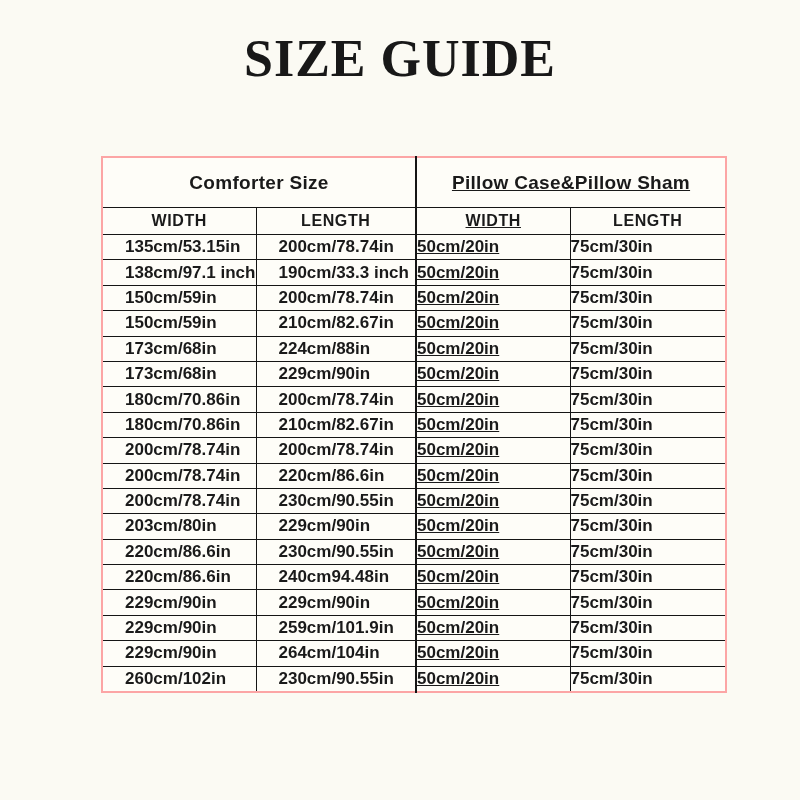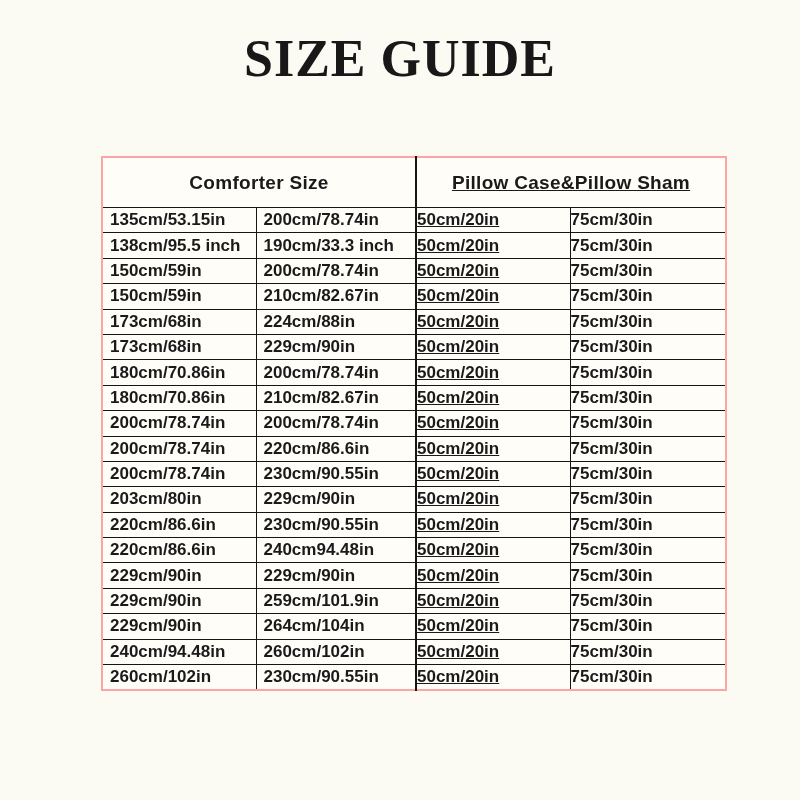--- a/index.html
+++ b/index.html
@@ -52,51 +52,57 @@
   .col-row th {
     height: 26px;
     font-size: 16px;
     text-align: center;
     letter-spacing: 0.6px;
   }
   .size-table td {
     height: 24.4px;
     font-size: 17px;
   }
-  td.left { text-align: left; padding-left: 7px; }
+  td.left { text-align: left; padding-left: 22px; }
   td.center { text-align: left; }
 </style>
 </head>
 <body>
 
 <div class="page">
   <h1 class="title">SIZE GUIDE</h1>
 
   <table class="size-table">
     <colgroup>
       <col style="width:154px">
       <col style="width:160px">
       <col style="width:154px">
       <col style="width:156px">
     </colgroup>
     <thead>
       <tr class="group-row">
         <th colspan="2">Comforter Size</th>
         <th colspan="2" class="thick-left">Pillow Case&amp;Pillow Sham</th>
       </tr>
+      <tr class="col-row">
+        <th>WIDTH</th>
+        <th>LENGTH</th>
+        <th class="thick-left">WIDTH</th>
+        <th>LENGTH</th>
+      </tr>
     </thead>
     <tbody id="rows-body">
         <tr>
           <td class="left">135cm/53.15in</td>
           <td class="left">200cm/78.74in</td>
           <td class="center thick-left">50cm/20in</td>
           <td class="center">75cm/30in</td>
         </tr>
         <tr>
-          <td class="left">138cm/95.5 inch</td>
+          <td class="left">138cm/97.1 inch</td>
           <td class="left">190cm/33.3 inch</td>
           <td class="center thick-left">50cm/20in</td>
           <td class="center">75cm/30in</td>
         </tr>
         <tr>
           <td class="left">150cm/59in</td>
           <td class="left">200cm/78.74in</td>
           <td class="center thick-left">50cm/20in</td>
           <td class="center">75cm/30in</td>
         </tr>
@@ -174,26 +180,20 @@
         </tr>
         <tr>
           <td class="left">229cm/90in</td>
           <td class="left">259cm/101.9in</td>
           <td class="center thick-left">50cm/20in</td>
           <td class="center">75cm/30in</td>
         </tr>
         <tr>
           <td class="left">229cm/90in</td>
           <td class="left">264cm/104in</td>
-          <td class="center thick-left">50cm/20in</td>
-          <td class="center">75cm/30in</td>
-        </tr>
-        <tr>
-          <td class="left">240cm/94.48in</td>
-          <td class="left">260cm/102in</td>
           <td class="center thick-left">50cm/20in</td>
           <td class="center">75cm/30in</td>
         </tr>
         <tr>
           <td class="left">260cm/102in</td>
           <td class="left">230cm/90.55in</td>
           <td class="center thick-left">50cm/20in</td>
           <td class="center">75cm/30in</td>
         </tr>
       </tbody>

